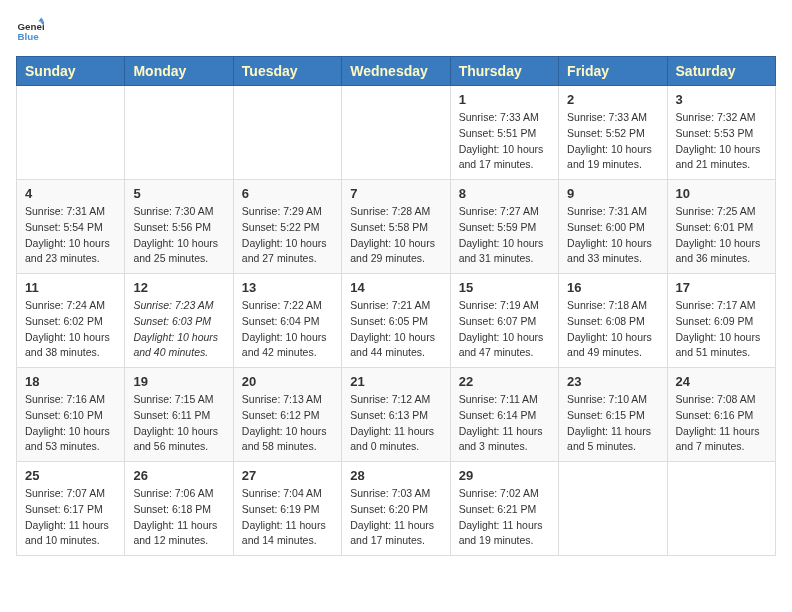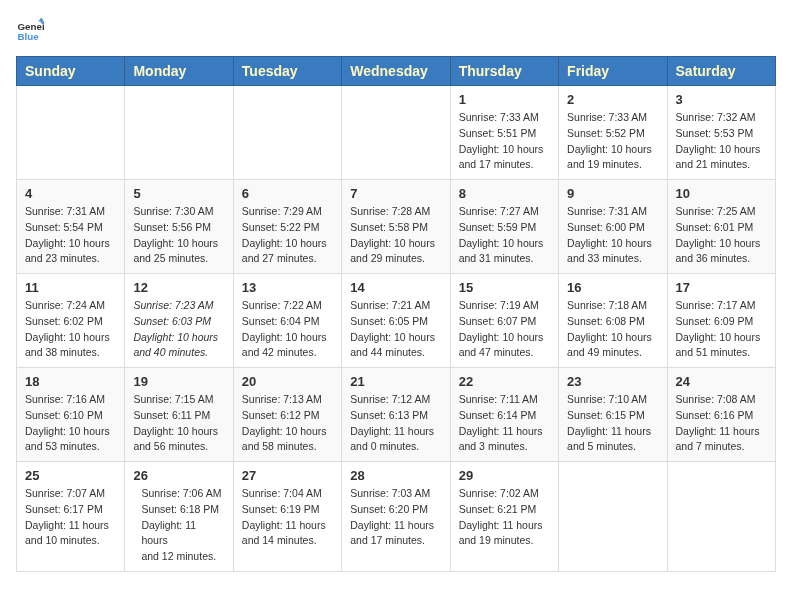--- a/index.html
+++ b/index.html
@@ -298,21 +298,21 @@
       <tr>
         <td>
           <span class="day-num">25</span>
           <div class="day-info" style="white-space: pre-line;">Sunrise: 7:07 AM
 Sunset: 6:17 PM
 Daylight: 11 hours
 and 10 minutes.</div>
         </td>
         <td>
           <span class="day-num">26</span>
-          <div class="day-info" style="white-space: pre-line; margin-left: 8px;">Sunrise: 7:06 AM
+          <div class="day-info" style="white-space: pre-line;">Sunrise: 7:06 AM
 Sunset: 6:18 PM
 Daylight: 11 hours
 and 12 minutes.</div>
         </td>
         <td>
           <span class="day-num">27</span>
           <div class="day-info" style="white-space: pre-line;">Sunrise: 7:04 AM
 Sunset: 6:19 PM
 Daylight: 11 hours
 and 14 minutes.</div>

